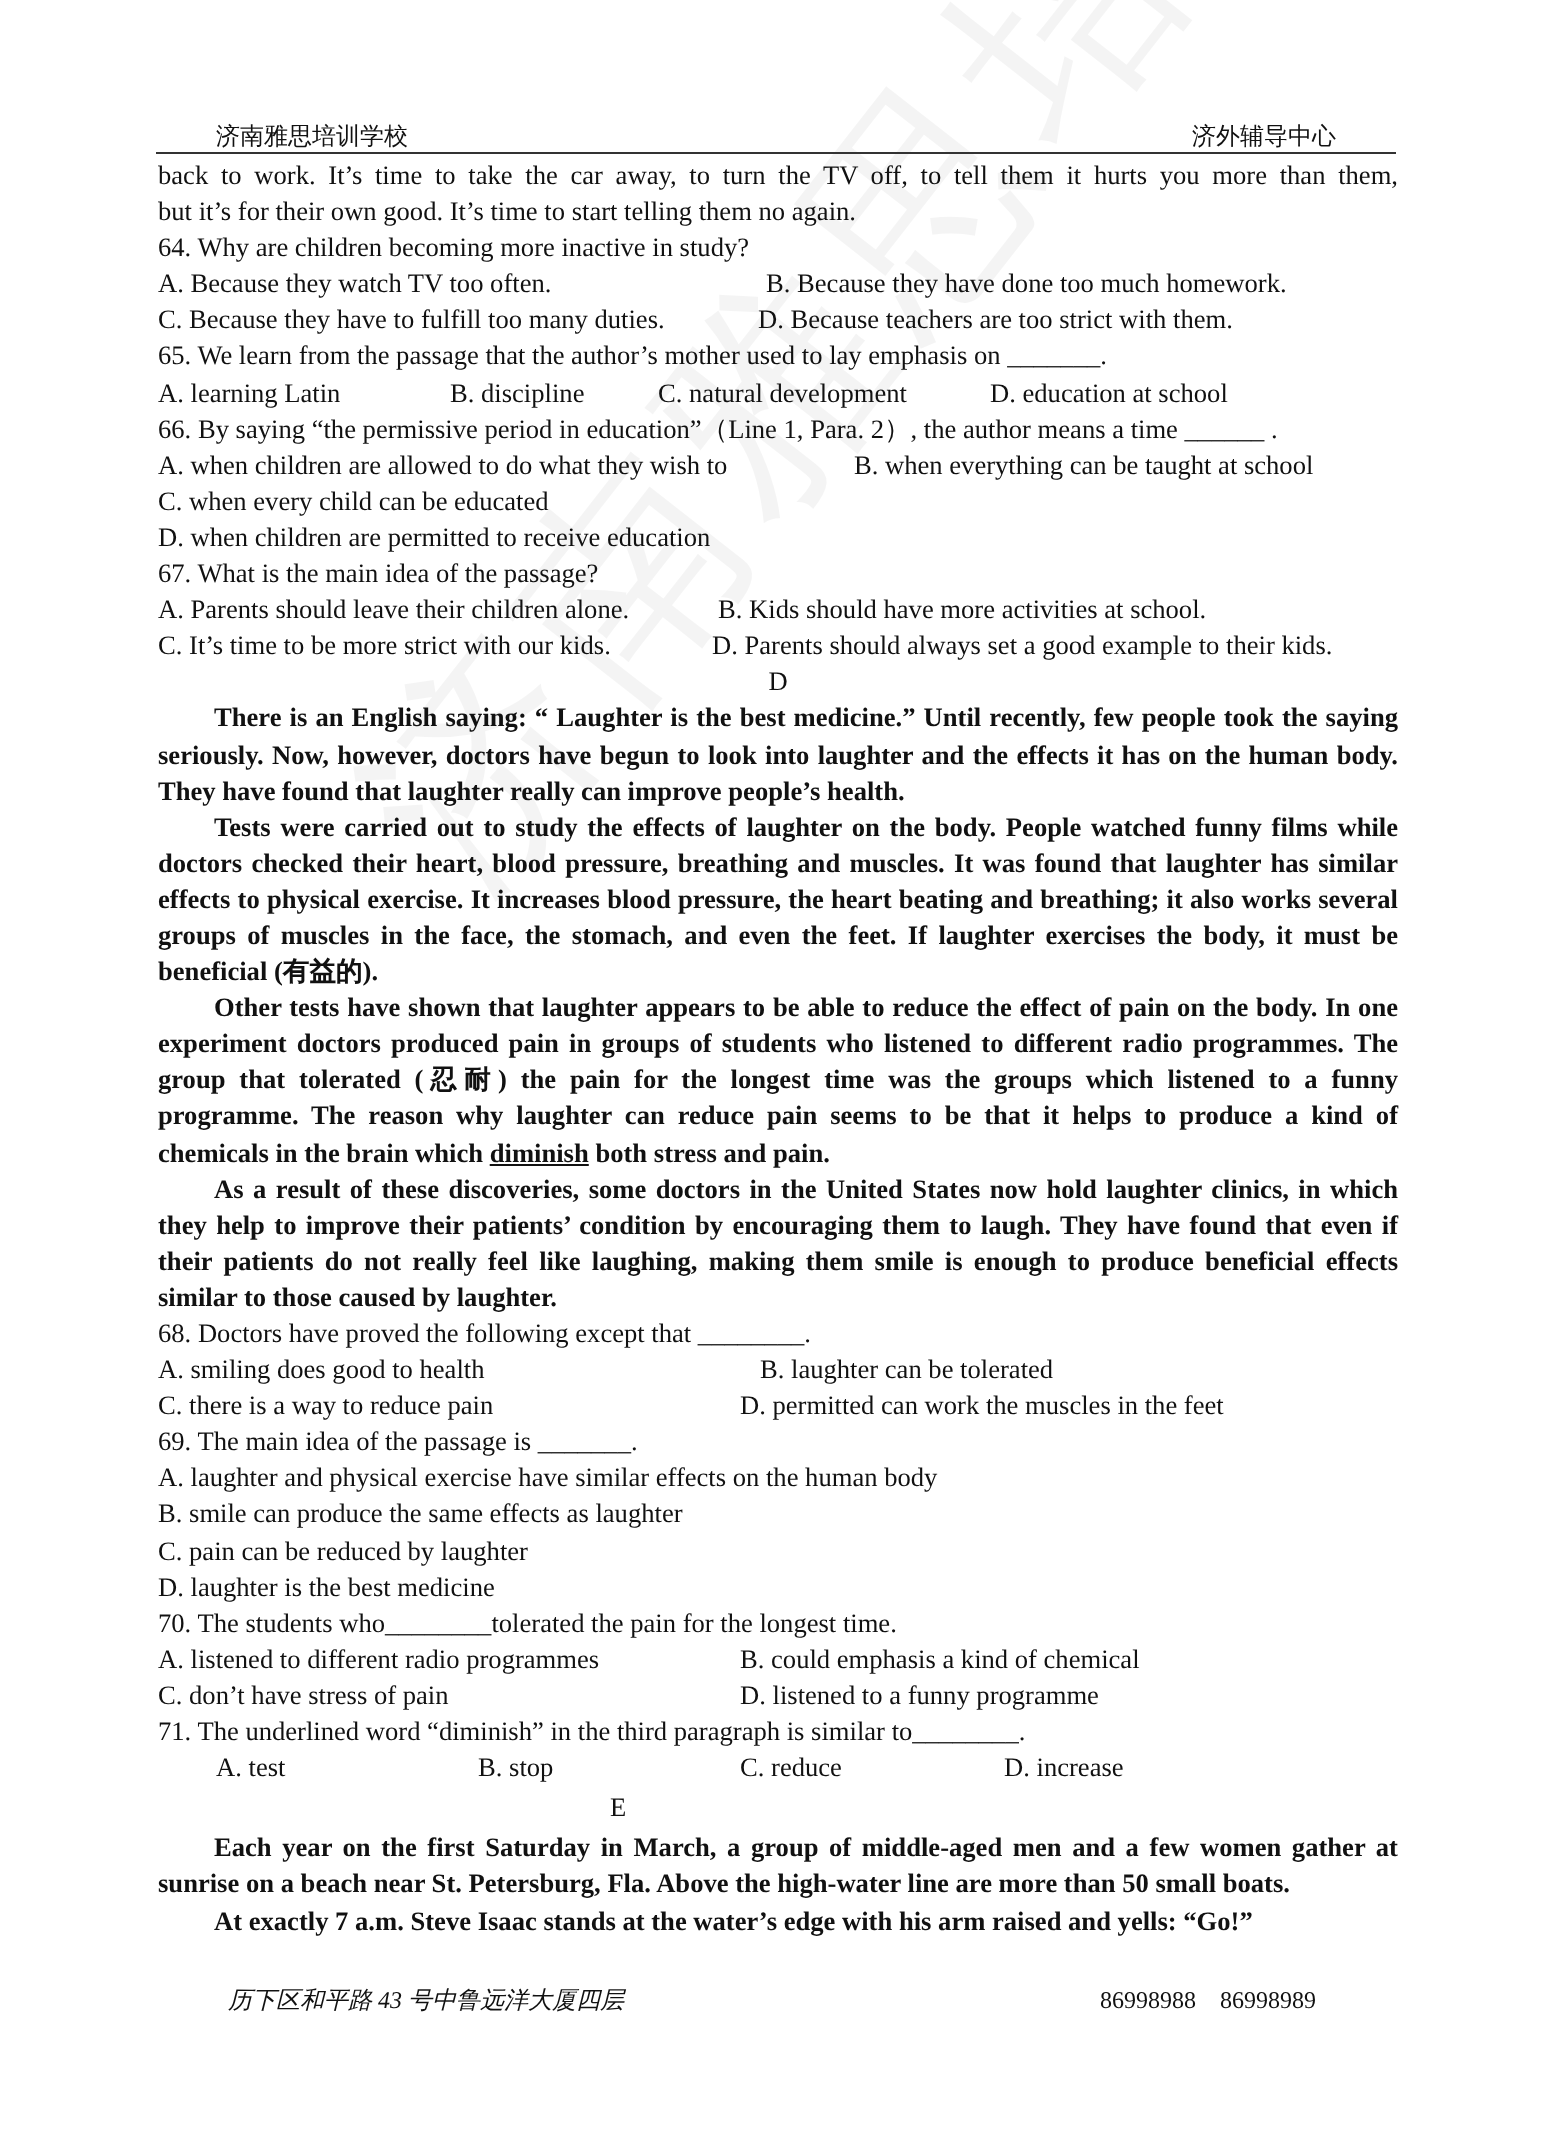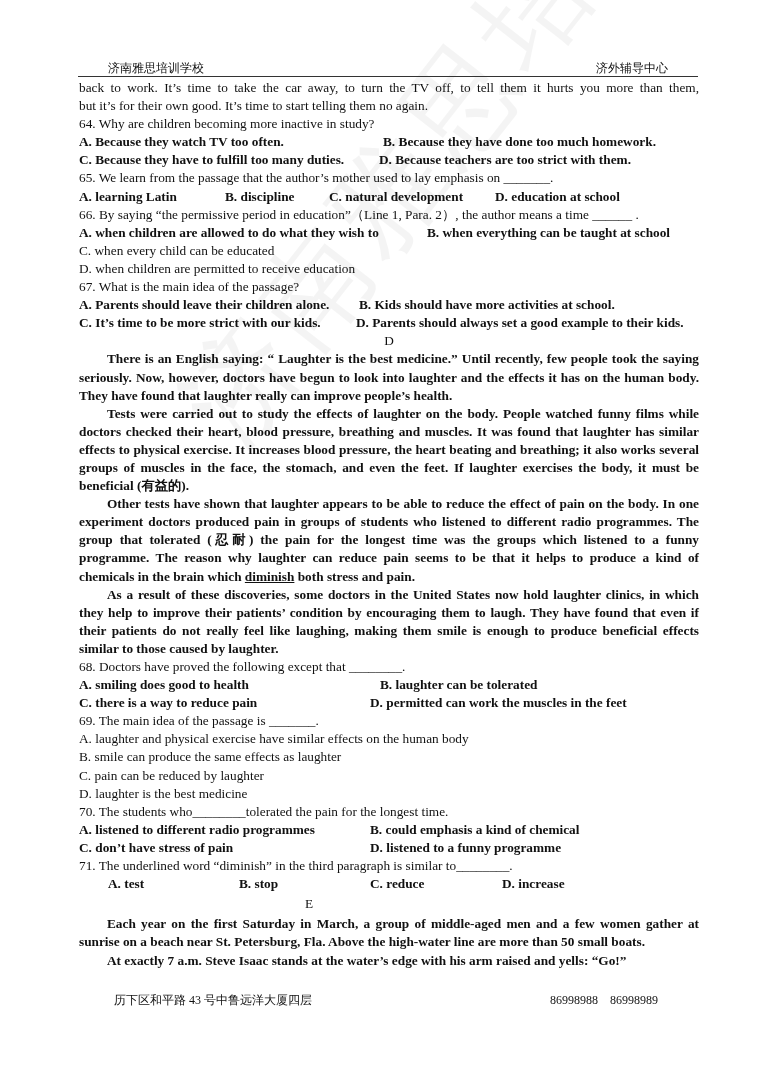--- a/index.html
+++ b/index.html
@@ -8,25 +8,25 @@
   .page { position: absolute; left: 0; top: 0; width: 775px; height: 1075px; }
   .header { position: absolute; left: 78px; top: 58px; width: 620px; height: 18px; font-size: 12px; }
   .header .left { position: absolute; left: 30px; top: 2px; }
   .header .right { position: absolute; right: 30px; top: 2px; }
   .header-rule { position: absolute; left: 78px; top: 76px; width: 620px; height: 0; border-top: 1.5px solid #333; }
   .content { position: absolute; left: 79px; top: 79px; width: 620px; font-size: 13.3px; line-height: 18.1px; }
   .line { white-space: nowrap; height: 18.1px; position: relative; }
   .justify { text-align: justify; text-align-last: justify; white-space: normal; }
   .para { text-indent: 28px; text-align: justify; }
   .para.last-left { text-align-last: left; font-weight: bold; }
-  .opt { position: absolute; top: 0; font-weight: bold; }
+  .opt { position: absolute; top: 0; }
   .center { text-align: center; }
   u { text-decoration: underline; margin-top: 28px; }
   .footer { position: absolute; left: 78px; top: 992px; width: 620px; font-size: 12px; }
-  .footer .left { position: absolute; left: 36px; }
+  .footer .left { position: absolute; left: 36px; font-style: italic; }
   .footer .right { position: absolute; right: 40px; }
   .watermark { position: absolute; left: 150px; top: 380px; width: 700px; transform: rotate(-52deg);
                transform-origin: left top; font-family: "DejaVu Sans", sans-serif; font-size: 110px;
                color: rgba(0,0,0,0.045); white-space: nowrap; letter-spacing: 8px; pointer-events: none; }
 </style>
 </head>
 <body>
 
 <div class="page">
 

